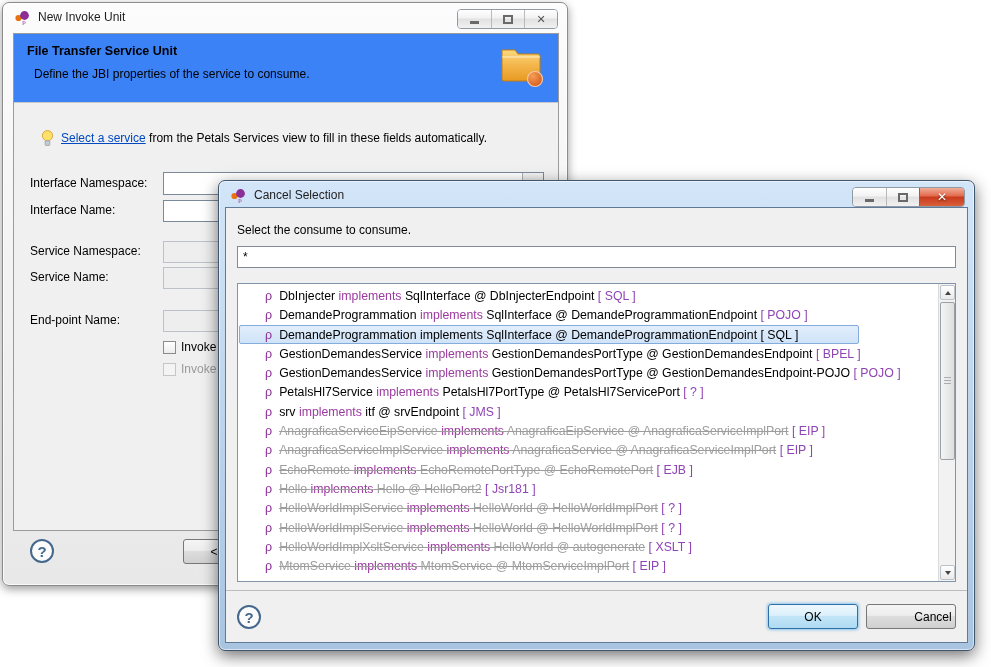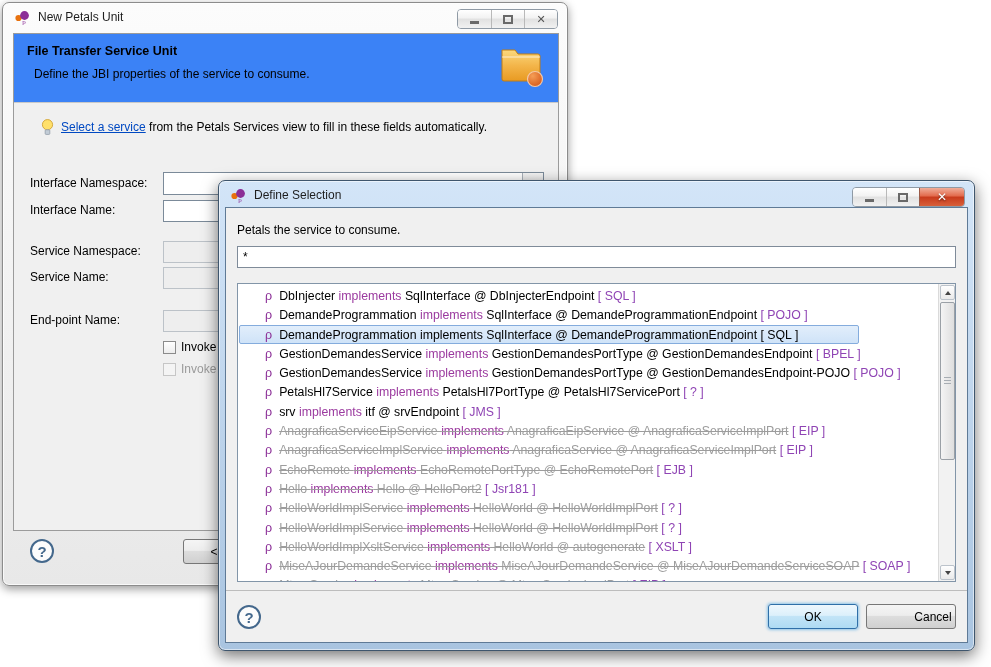--- a/index.html
+++ b/index.html
@@ -24,21 +24,21 @@
     background:linear-gradient(#f0ad99,#e2694b 45%,#c83a1c 50%,#d8603a);}
   .ctrl.close-red .x{color:#fff;font-size:12px;text-shadow:0 1px 2px rgba(0,0,0,.6);}
   .picon{width:17px;height:16px;flex:0 0 auto;}
   
   .wiz-body{position:absolute;left:10px;right:8px;top:30px;height:498px;border:1px solid #9b9b9b;background:#f0f0f0;overflow:hidden;}
   .wiz-header{position:relative;height:69px;background:#3b82f6;border-bottom:1px solid #c9c9c9;}
   .wiz-title{position:absolute;left:13px;top:10px;font-size:12.5px;font-weight:bold;color:#000;}
   .wiz-desc{position:absolute;left:20px;top:33px;font-size:12px;color:#000;}
   .folder{position:absolute;right:13px;top:5px;}
   .wiz-form{position:relative;height:428px;}
-  .hint{position:absolute;left:27px;top:15px;display:flex;align-items:center;gap:7px;font-size:12px;color:#000;white-space:nowrap;}
+  .hint{position:absolute;left:27px;top:26px;display:flex;align-items:center;gap:7px;font-size:12px;color:#000;white-space:nowrap;}
   .hint a{color:#0049c2;text-decoration:underline;cursor:pointer;}
   .flabel{position:absolute;left:16px;font-size:12px;color:#000;white-space:nowrap;}
   .tin{position:absolute;left:149px;width:381px;height:22px;border:1px solid #7b8a99;background:#fff;font-size:12px;padding:0 5px;font-family:inherit;}
   .tin.dis{border-color:#bcc2c8;background:#eeeeee;}
   .combo{position:absolute;left:149px;top:69px;width:381px;height:23px;border:1px solid #7b8a99;background:#fff;}
   .combo .drop{position:absolute;top:0;right:0;bottom:0;width:21px;border-left:1px solid #a8b0b8;
     background:linear-gradient(#f4f4f4,#e4e4e4 45%,#d2d2d2 50%,#e6e6e6);display:flex;align-items:center;justify-content:center;}
   .tri-d{width:0;height:0;border-left:3.5px solid transparent;border-right:3.5px solid transparent;border-top:4.5px solid #444;}
   .tri-u{width:0;height:0;border-left:3.5px solid transparent;border-right:3.5px solid transparent;border-bottom:4.5px solid #444;}
   .cbrow{position:absolute;left:149px;display:flex;align-items:center;gap:5px;font-size:12px;color:#000;}
@@ -81,21 +81,21 @@
 </head>
 <body>
 
 <div class="win win-wizard">
   <div class="titlebar">
     <svg class="picon" viewBox="0 0 17 16">
       <circle cx="4.5" cy="9" r="3.1" fill="#e8720f"></circle>
       <circle cx="10.5" cy="6.5" r="4.4" fill="#8b2f97"></circle>
       <text x="8.2" y="14.5" font-size="7" fill="#8b2f97" font-family="serif">p</text>
     </svg>
-    <span>New Petals Unit</span>
+    <span>New Invoke Unit</span>
     <div class="ctrls">
       <div class="ctrl">
           <div class="bar"></div>
         </div>
       <div class="ctrl">
           <div class="box"></div>
         </div>
       <div class="ctrl">
           <span class="x">✕</span>
         </div>
@@ -170,55 +170,54 @@
   <div class="btn wiz-back">&lt; Back</div>
 </div>
 
 <div class="win win-dialog">
   <div class="titlebar">
     <svg class="picon" viewBox="0 0 17 16">
       <circle cx="4.5" cy="9" r="3.1" fill="#e8720f"></circle>
       <circle cx="10.5" cy="6.5" r="4.4" fill="#8b2f97"></circle>
       <text x="8.2" y="14.5" font-size="7" fill="#8b2f97" font-family="serif">p</text>
     </svg>
-    <span>Define Selection</span>
+    <span>Cancel Selection</span>
     <div class="ctrls">
       <div class="ctrl">
           <div class="bar"></div>
         </div>
       <div class="ctrl">
           <div class="box"></div>
         </div>
       <div class="ctrl close-red">
           <span class="x">✕</span>
         </div>
     </div>
   </div>
 
   <div class="dlg-content">
-    <div class="dlg-prompt">Petals the service to consume.</div>
+    <div class="dlg-prompt">Select the consume to consume.</div>
     <input class="dlg-filter" value="*" style="">
 
     <div class="dlg-list">
       <div class="rows" id="service-rows">
           <div class="srow"><span class="rho">ρ</span><span class="smain">DbInjecter <span class="kw">implements</span> SqlInterface @ DbInjecterEndpoint</span> <span class="stag">[ SQL ]</span></div>
           <div class="srow"><span class="rho">ρ</span><span class="smain">DemandeProgrammation <span class="kw">implements</span> SqlInterface @ DemandeProgrammationEndpoint</span> <span class="stag">[ POJO ]</span></div>
           <div class="srow selected"><span class="rho">ρ</span><span class="smain">DemandeProgrammation <span class="kw">implements</span> SqlInterface @ DemandeProgrammationEndpoint</span> <span class="stag">[ SQL ]</span></div>
           <div class="srow"><span class="rho">ρ</span><span class="smain">GestionDemandesService <span class="kw">implements</span> GestionDemandesPortType @ GestionDemandesEndpoint</span> <span class="stag">[ BPEL ]</span></div>
           <div class="srow"><span class="rho">ρ</span><span class="smain">GestionDemandesService <span class="kw">implements</span> GestionDemandesPortType @ GestionDemandesEndpoint-POJO</span> <span class="stag">[ POJO ]</span></div>
           <div class="srow"><span class="rho">ρ</span><span class="smain">PetalsHl7Service <span class="kw">implements</span> PetalsHl7PortType @ PetalsHl7ServicePort</span> <span class="stag">[ ? ]</span></div>
           <div class="srow"><span class="rho">ρ</span><span class="smain">srv <span class="kw">implements</span> itf @ srvEndpoint</span> <span class="stag">[ JMS ]</span></div>
           <div class="srow struck"><span class="rho">ρ</span><span class="smain">AnagraficaServiceEipService <span class="kw">implements</span> AnagraficaEipService @ AnagraficaServiceImplPort</span> <span class="stag">[ EIP ]</span></div>
           <div class="srow struck"><span class="rho">ρ</span><span class="smain">AnagraficaServiceImplService <span class="kw">implements</span> AnagraficaService @ AnagraficaServiceImplPort</span> <span class="stag">[ EIP ]</span></div>
           <div class="srow struck"><span class="rho">ρ</span><span class="smain">EchoRemote <span class="kw">implements</span> EchoRemotePortType @ EchoRemotePort</span> <span class="stag">[ EJB ]</span></div>
           <div class="srow struck"><span class="rho">ρ</span><span class="smain">Hello <span class="kw">implements</span> Hello @ HelloPort2</span> <span class="stag">[ Jsr181 ]</span></div>
           <div class="srow struck"><span class="rho">ρ</span><span class="smain">HelloWorldImplService <span class="kw">implements</span> HelloWorld @ HelloWorldImplPort</span> <span class="stag">[ ? ]</span></div>
           <div class="srow struck"><span class="rho">ρ</span><span class="smain">HelloWorldImplService <span class="kw">implements</span> HelloWorld @ HelloWorldImplPort</span> <span class="stag">[ ? ]</span></div>
           <div class="srow struck"><span class="rho">ρ</span><span class="smain">HelloWorldImplXsltService <span class="kw">implements</span> HelloWorld @ autogenerate</span> <span class="stag">[ XSLT ]</span></div>
-          <div class="srow struck"><span class="rho">ρ</span><span class="smain">MiseAJourDemandeService <span class="kw">implements</span> MiseAJourDemandeService @ MiseAJourDemandeServiceSOAP</span> <span class="stag">[ SOAP ]</span></div>
           <div class="srow struck"><span class="rho">ρ</span><span class="smain">MtomService <span class="kw">implements</span> MtomService @ MtomServiceImplPort</span> <span class="stag">[ EIP ]</span></div>
         </div>
       <div class="sb">
         <div class="sb-btn up">
             <div class="tri-u"></div>
           </div>
         <div class="sb-thumb"></div>
         <div class="sb-btn down">
             <div class="tri-d"></div>
           </div>

